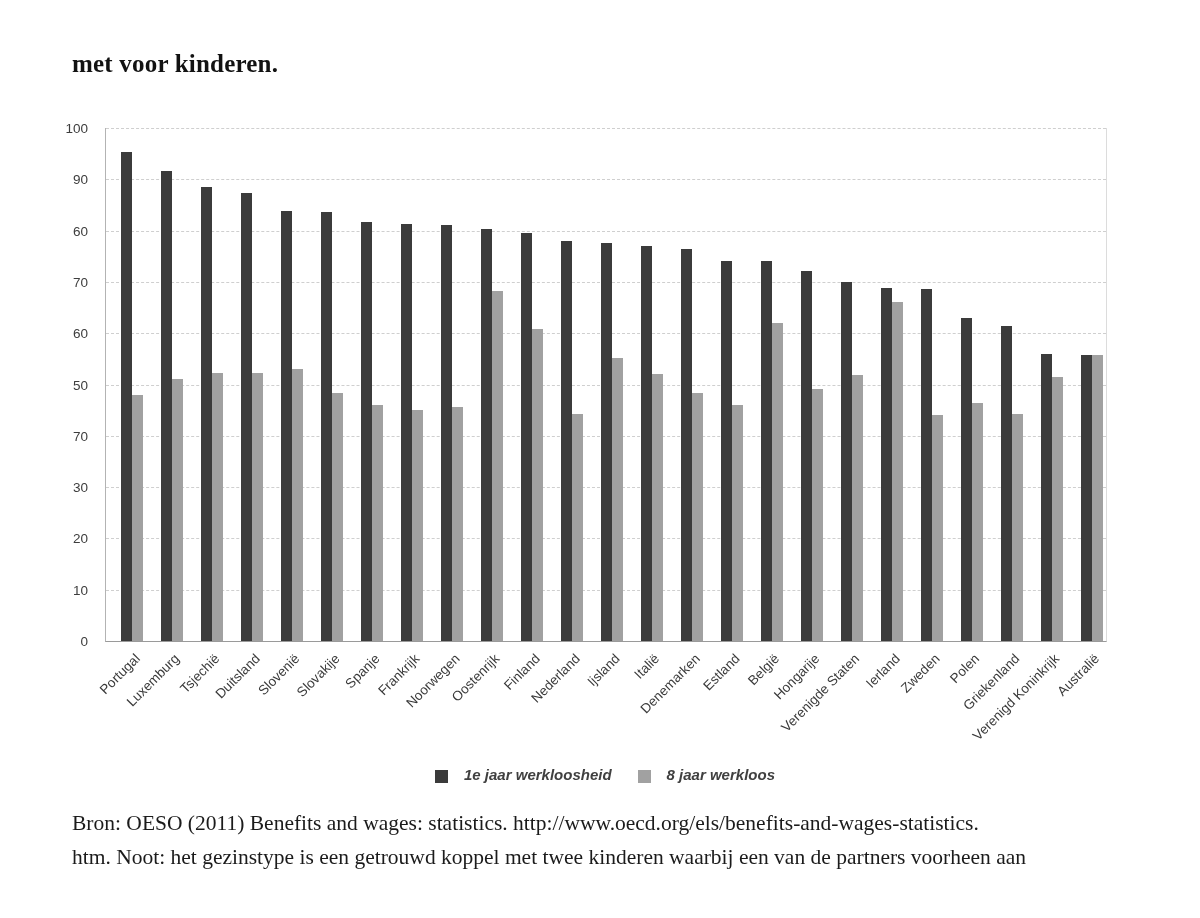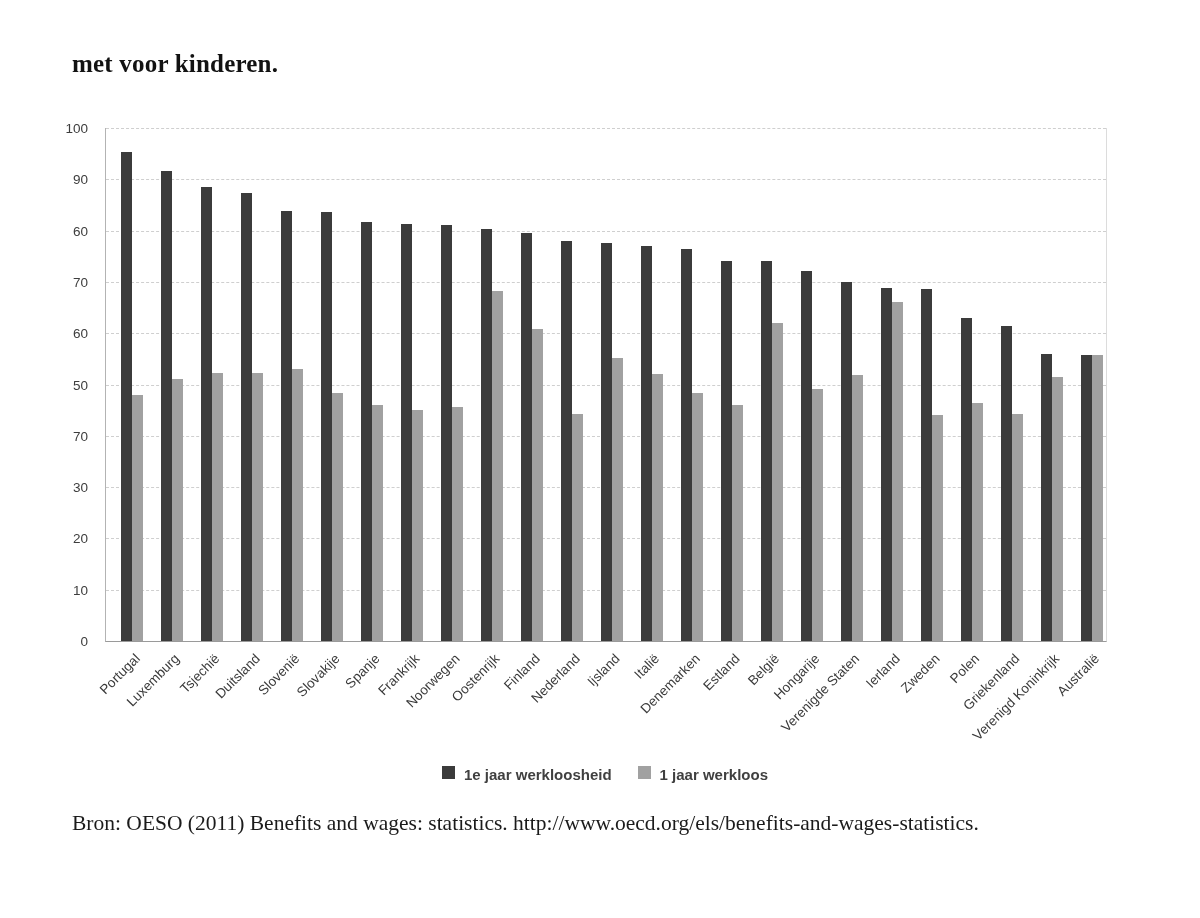--- a/index.html
+++ b/index.html
@@ -43,21 +43,21 @@
   .xlabel {
     position:absolute; right:0; top:0; white-space:nowrap;
     transform:rotate(-45deg); transform-origin:100% 0;
     font-size:13.5px; color:#3a3a3a;
   }
 
   .legend {
     position:absolute; left:105px; top:766px; width:1000px;
     display:flex; justify-content:center; align-items:center; gap:26px;
   }
-  .legend-item { display:flex; align-items:flex-start; gap:9px; }
+  .legend-item { display:flex; align-items:flex-end; gap:16px;font-style:italic; }
   .legend-swatch { width:13px; height:13px; display:inline-block; }
   .legend-label { font-size:15px; font-weight:bold; color:#404040; }
 
   .source {
     position:absolute; left:72px; top:806px;
     font-family:"Liberation Serif", serif;
     font-size:21.5px; line-height:34px; color:#1b1b1b;
   }
   .source div { white-space:nowrap; }
 </style>
@@ -275,21 +275,22 @@
       </div>
   </div>
 
   <div class="legend">
     <div class="legend-item">
       <span class="legend-swatch" style="background: rgb(59, 59, 59);"></span>
       <span class="legend-label">1e jaar werkloosheid</span>
     </div>
     <div class="legend-item">
       <span class="legend-swatch" style="background: rgb(161, 161, 161);"></span>
-      <span class="legend-label">1 jaar werkloos</span>
+      <span class="legend-label">8 jaar werkloos</span>
     </div>
   </div>
 
   <div class="source">
     <div>Bron: OESO (2011) Benefits and wages: statistics. http://www.oecd.org/els/benefits-and-wages-statistics.</div>
+    <div>htm. Noot: het gezinstype is een getrouwd koppel met twee kinderen waarbij een van de partners voorheen aan</div>
   </div>
 
 </div>
 
 </body></html>

